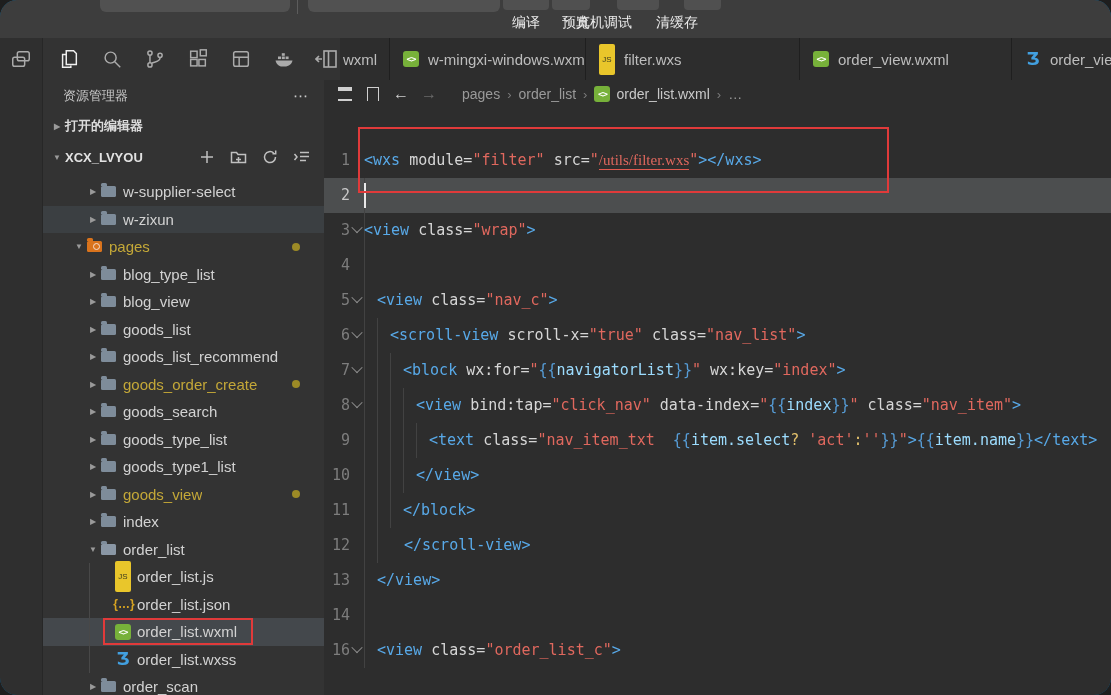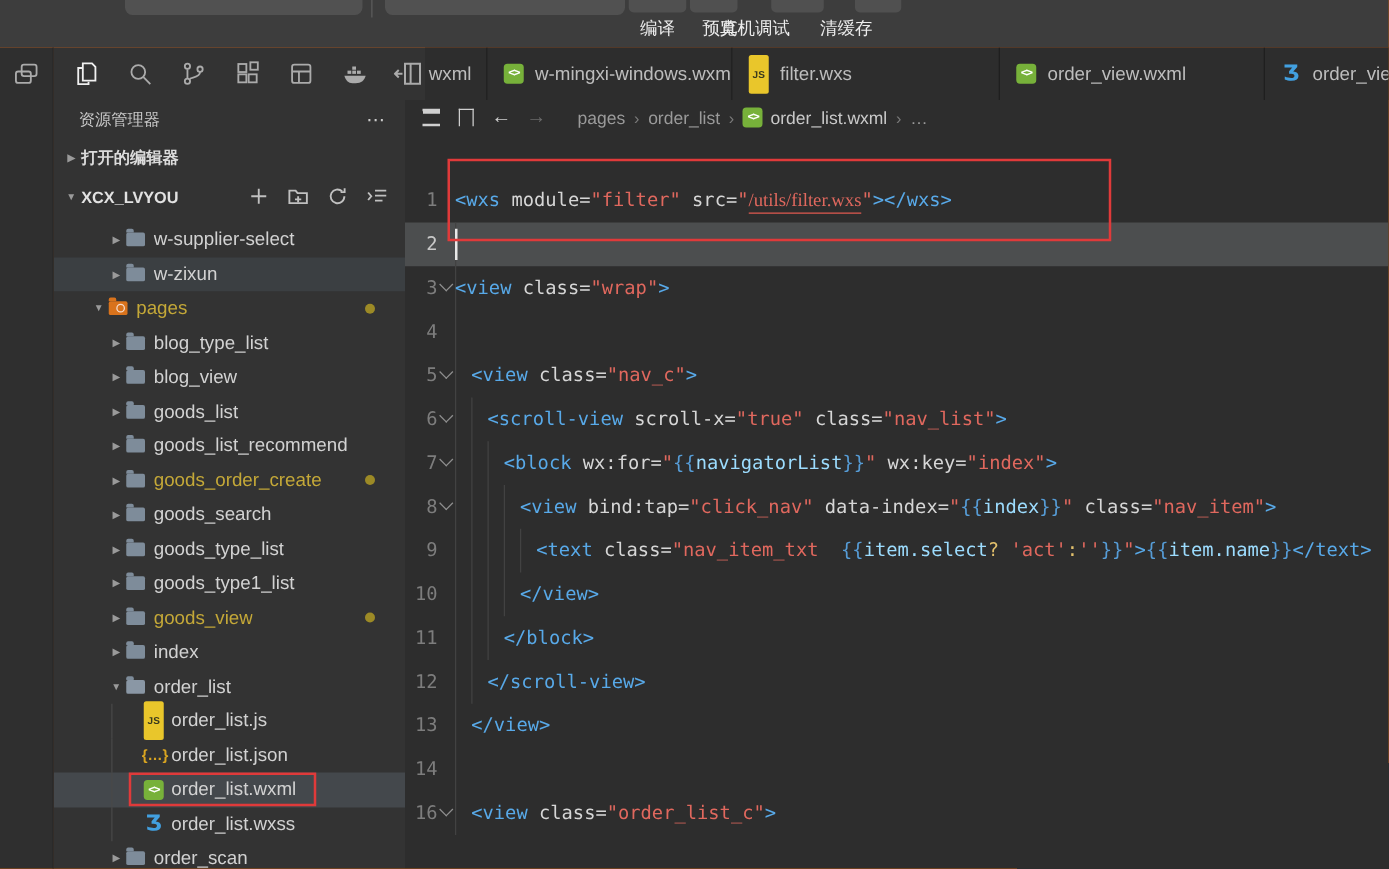--- a/index.html
+++ b/index.html
@@ -1,17 +1,17 @@
 <!DOCTYPE html>
 <html><head>
 <meta charset="utf-8">
 <style>
   html,body{margin:0;padding:0;background:#1e1e1e;}
-  .app{position:relative;width:1111px;height:695px;background:#f97316;overflow:hidden;
-       font-family:"Liberation Sans",sans-serif;color:#d4d4d4;-webkit-font-smoothing:antialiased;}
+  .app{position:relative;width:1111px;height:695px;background:#0369a1;overflow:hidden;
+       font-family:"Liberation Sans",sans-serif;color:#d4d4d4;border-radius:17px;-webkit-font-smoothing:antialiased;}
 
   
   .toolbar{position:absolute;top:0;left:0;width:100%;height:38px;background:#3d3d3d;}
   .tb-widget{position:absolute;top:0;height:12px;background:#515151;border-radius:0 0 6px 6px;}
   .tb-w1{left:100px;width:190px;}
   .tb-w2{left:308px;width:192px;}
   .tb-div{position:absolute;top:0;left:297px;width:1px;height:14px;background:#5c5c5c;}
   .tb-btn{position:absolute;top:0;height:10px;background:#505050;border-radius:0 0 4px 4px;}
   .tb-b0{left:503px;width:46px;}.tb-b1{left:552px;width:38px;}
   .tb-b2{left:617px;width:42px;}.tb-b3{left:684px;width:37px;}
@@ -35,21 +35,21 @@
        white-space:nowrap;overflow:hidden;flex:none;box-sizing:border-box;}
   .tab.t0{width:50px;padding-left:3px;}
   .tab.t1{width:196px;}.tab.t2{width:214px;}.tab.t3{width:212px;}
   .tab.t4{flex:1;border-right:none;}
 
   
   .fi{display:inline-flex;align-items:center;justify-content:center;flex:none;}
   .fi-wxml{width:16px;height:16px;background:#77b13a;border-radius:3px;color:#fff;
            font-size:9px;font-weight:bold;font-family:"DejaVu Sans Mono",monospace;letter-spacing:-1px;}
   .fi-js{width:16px;height:31px;background:#e9c62b;border-radius:2px;color:#3a3a1e;
-         font-size:8px;font-weight:bold;}
+         font-size:8px;font-weight:normal;}
   .fi-json{color:#d9a521;font-weight:bold;font-size:12px;width:18px;}
   .fi-wxss{color:#42a0e0;font-weight:bold;font-size:17px;width:16px;font-family:"DejaVu Sans",sans-serif;}
 
   
   .main{position:absolute;top:80px;left:0;right:0;bottom:0;display:flex;}
   .leftstrip{width:42px;background:#2f2f2f;border-right:1px solid #272727;flex:none;}
 
   
   .sidebar{width:281px;background:#333333;flex:none;position:relative;overflow:hidden;}
   .sb-title{height:32px;display:flex;align-items:center;padding:0 14px 0 20px;
@@ -506,21 +506,21 @@
               <span class="code" style="padding-left: 52px;"><span class="t-tag">&lt;/view&gt;</span></span>
             </div>
             <div class="cl">
               <span class="ln">11</span>
               <span class="foldcol"></span>
               <span class="code" style="padding-left: 39px;"><span class="t-tag">&lt;/block&gt;</span></span>
             </div>
             <div class="cl">
               <span class="ln">12</span>
               <span class="foldcol"></span>
-              <span class="code" style="padding-left: 26px;"><span class="t-tag">&lt;/scroll-view&gt;</span></span>
+              <span class="code" style="padding-left: 40px;"><span class="t-tag">&lt;/scroll-view&gt;</span></span>
             </div>
             <div class="cl">
               <span class="ln">13</span>
               <span class="foldcol"></span>
               <span class="code" style="padding-left: 13px;"><span class="t-tag">&lt;/view&gt;</span></span>
             </div>
             <div class="cl">
               <span class="ln">14</span>
               <span class="foldcol"></span>
               <span class="code" style="padding-left: 0px;"></span>

